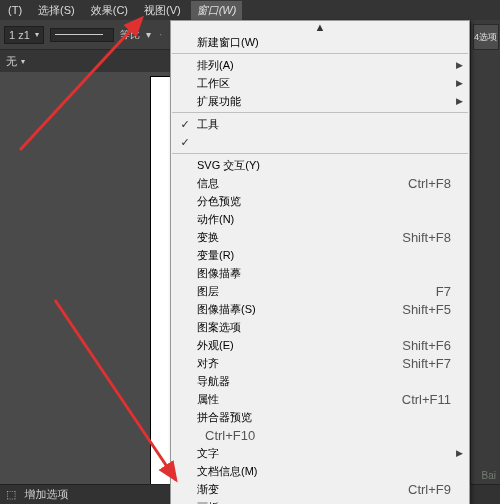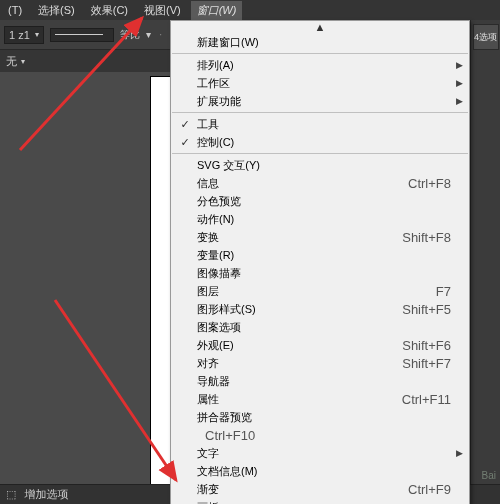--- a/index.html
+++ b/index.html
@@ -158,21 +158,20 @@
         <span class="lbl">扩展功能</span>
         <span class="sub">▶</span>
       </div>
       <div class="sep"></div>
       <div class="row">
         <span class="check">✓</span>
         <span class="lbl">工具</span>
       </div>
       <div class="row">
         <span class="check">✓</span>
-        <span class="lbl">控制(C)</span>
       </div>
       <div class="sep"></div>
       <div class="row">
         <span class="lbl">SVG 交互(Y)</span>
       </div>
       <div class="row">
         <span class="lbl">信息</span>
         <span class="shortcut">Ctrl+F8</span>
       </div>
       <div class="row">
@@ -189,21 +188,21 @@
         <span class="lbl">变量(R)</span>
       </div>
       <div class="row">
         <span class="lbl">图像描摹</span>
       </div>
       <div class="row">
         <span class="lbl">图层</span>
         <span class="shortcut">F7</span>
       </div>
       <div class="row">
-        <span class="lbl">图形样式(S)</span>
+        <span class="lbl">图像描摹(S)</span>
         <span class="shortcut">Shift+F5</span>
       </div>
       <div class="row">
         <span class="lbl">图案选项</span>
       </div>
       <div class="row">
         <span class="lbl">外观(E)</span>
         <span class="shortcut">Shift+F6</span>
       </div>
       <div class="row">

